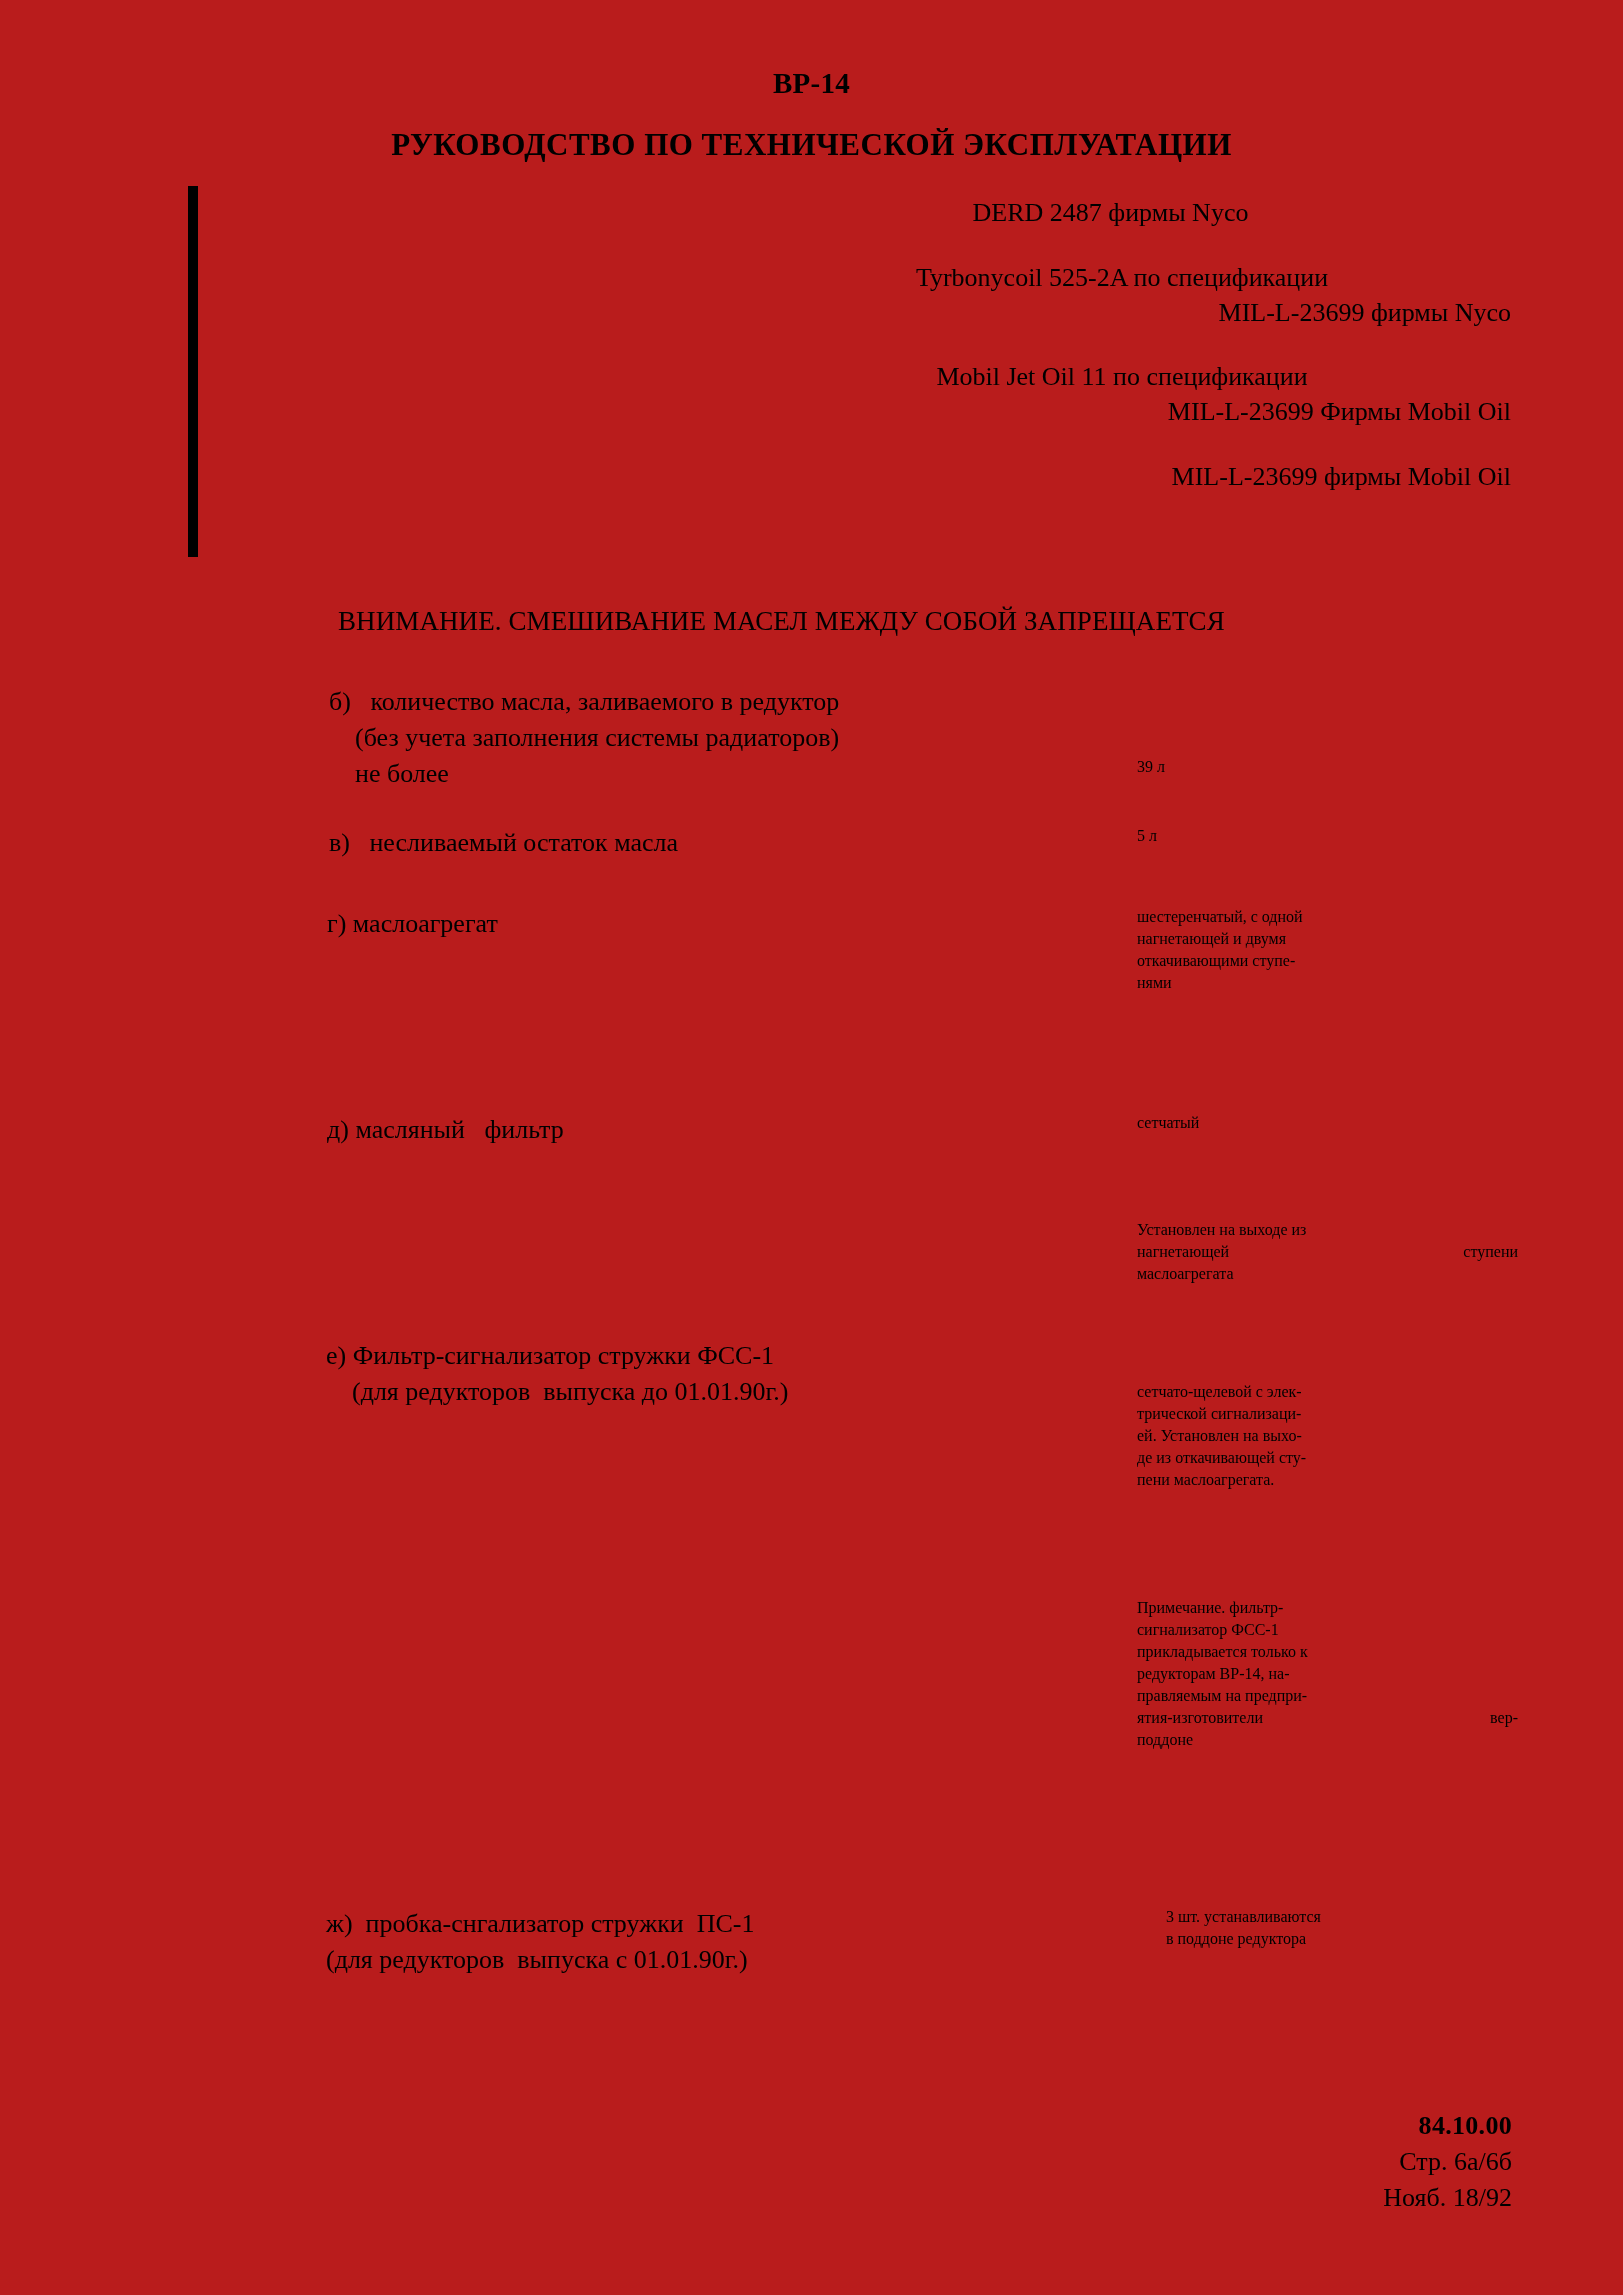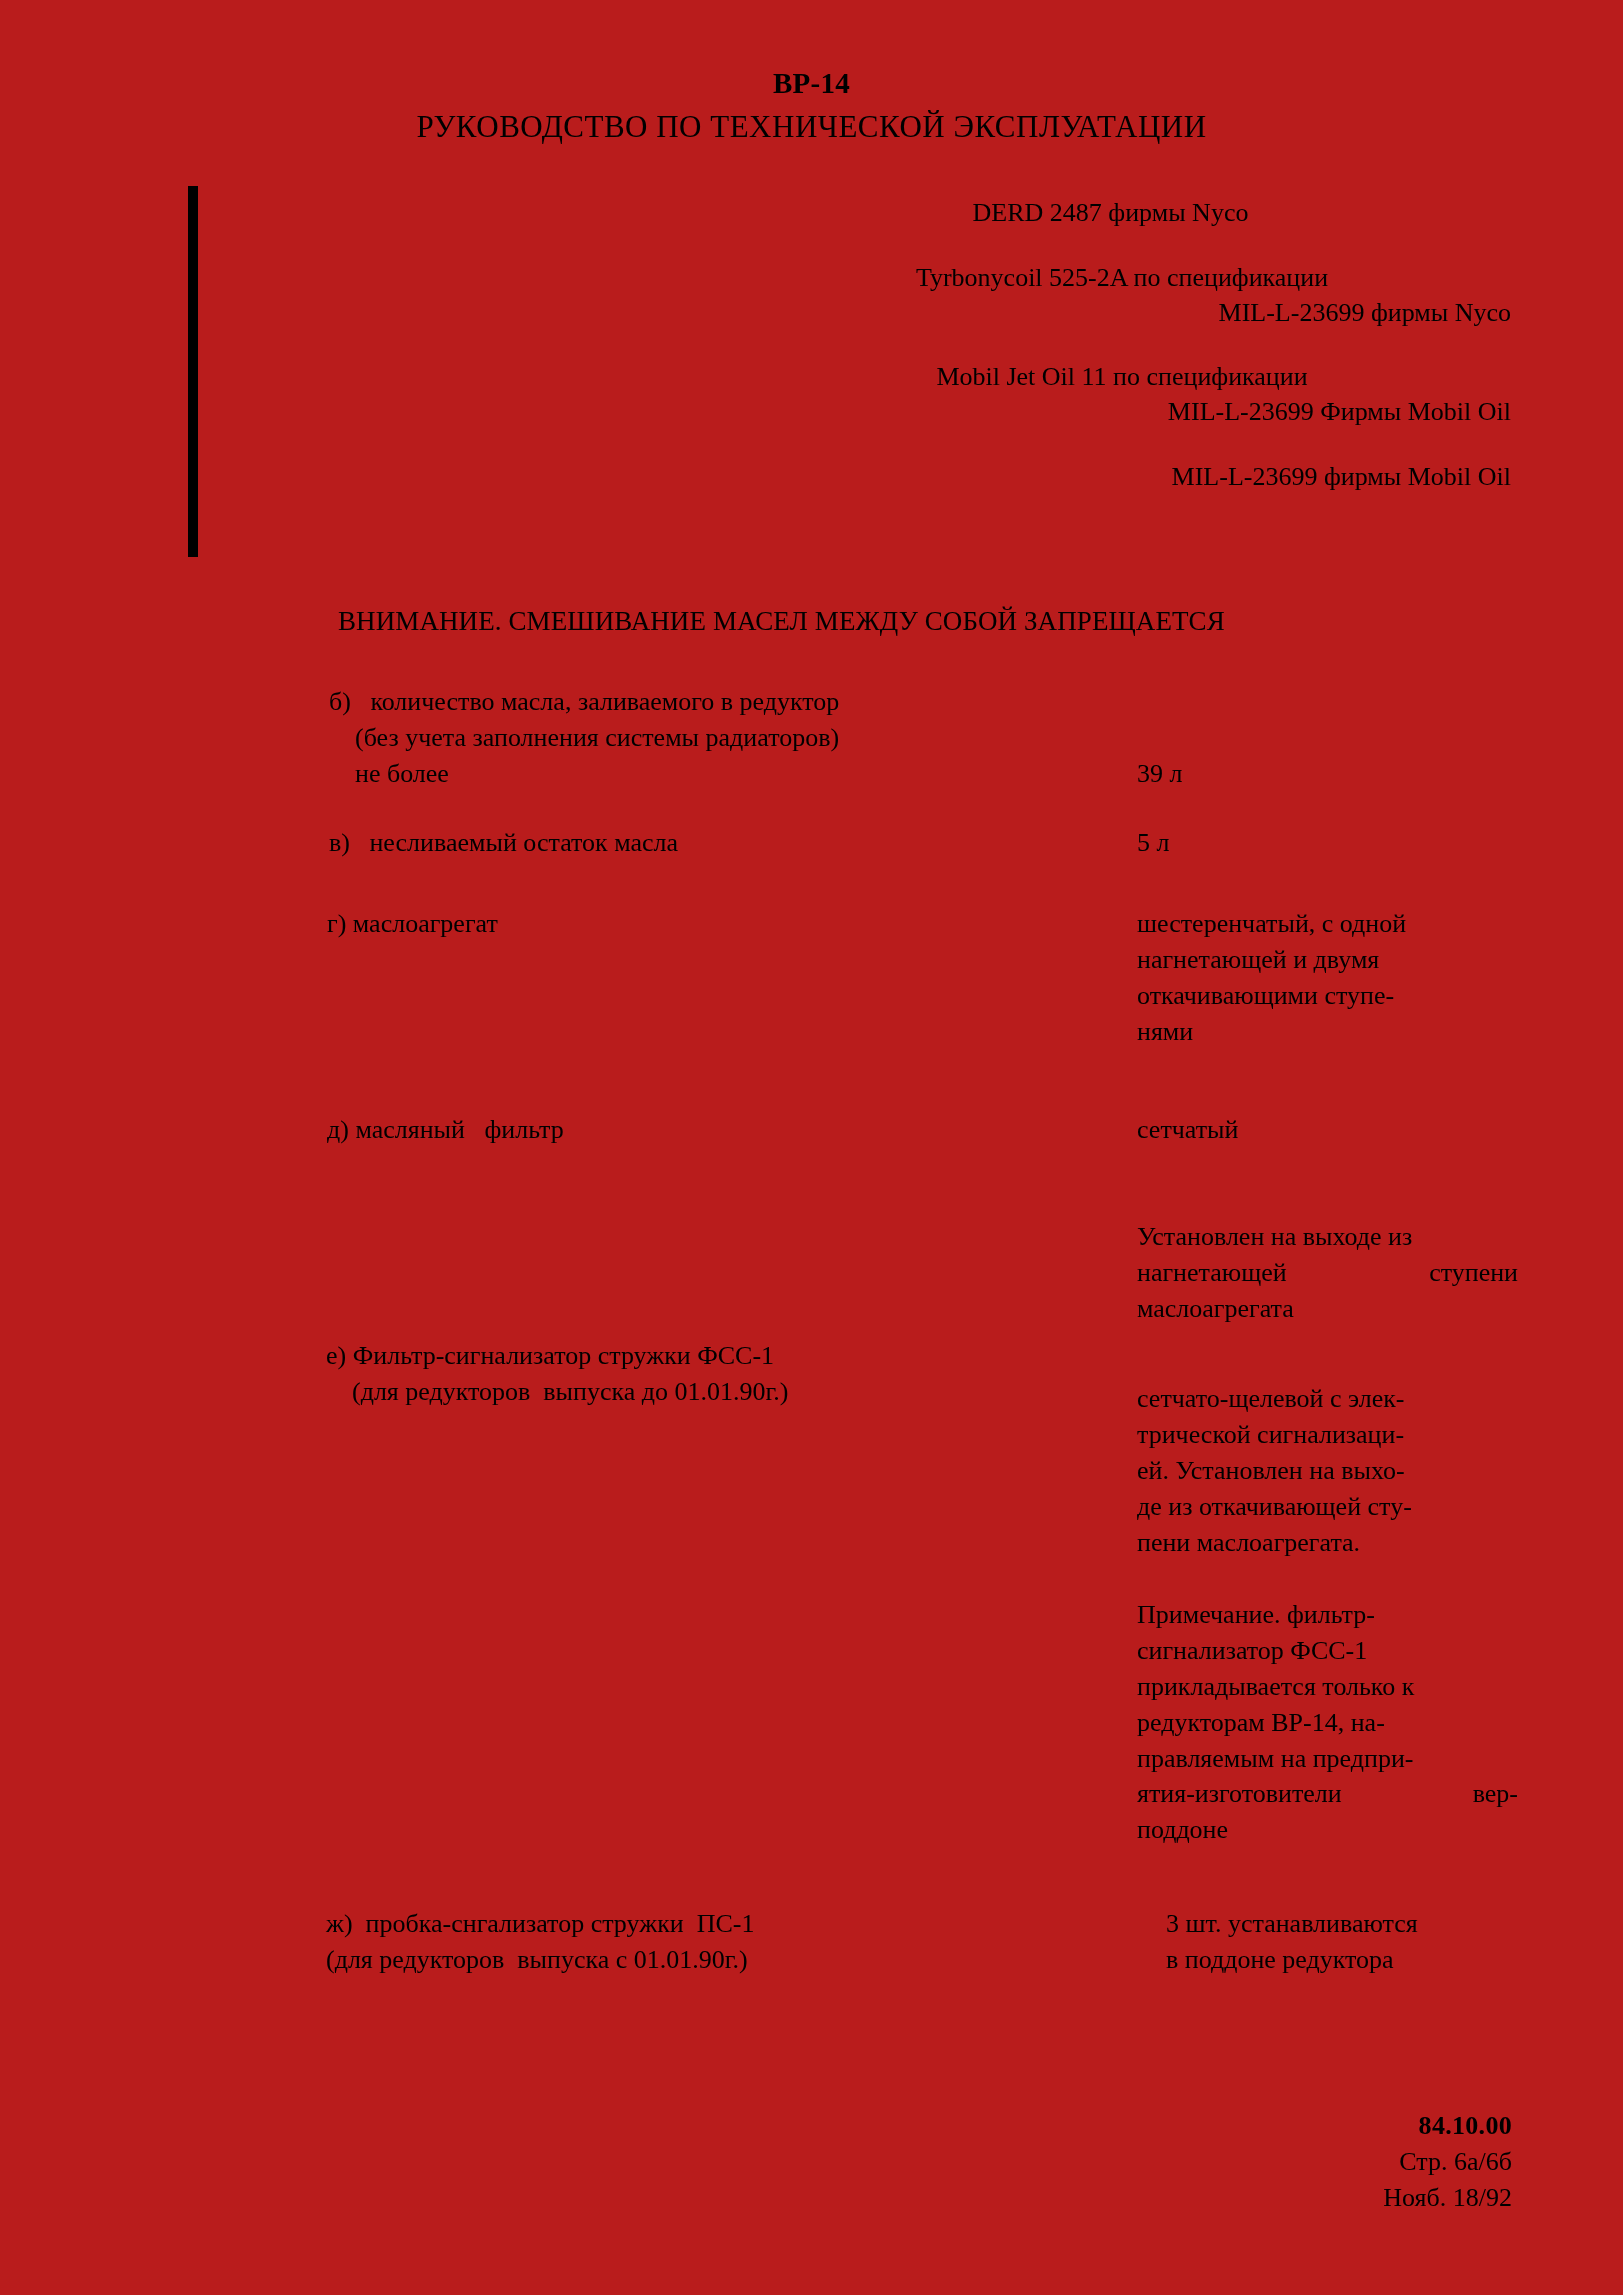--- a/index.html
+++ b/index.html
@@ -27,23 +27,23 @@
     width: 1623px;
     text-align: center;
   }
   .doc-code {
     font-size: 29px;
     font-weight: bold;
     letter-spacing: 0.3px;
     line-height: 1.0;
   }
   .doc-title {
-    margin-top: 13px;
+    margin-top: 31px;
     font-size: 31px;
-    font-weight: normal;
+    font-weight: bold;
     letter-spacing: 0.5px;
     line-height: 1.0;
   }
 
   
   .change-bar {
     position: absolute;
     left: 188px;
     top: 186px;
     width: 9.8px;
@@ -93,21 +93,21 @@
   }
   .spec-left {
     position: absolute;
     font-size: 26px;
     line-height: 1.38;
   }
   .spec-right {
     position: absolute;
     left: 1137px;
     width: 381px;
-    font-size: 26px;
+    font-size: 16px;
     line-height: 1.38;
   }
   .spec-right .just {
     display: flex;
     justify-content: space-between;
   }
   .spec-left .ln, .spec-right .ln { display: block; white-space: pre; }
   .indent-1 { padding-left: 26px; }
 
   

